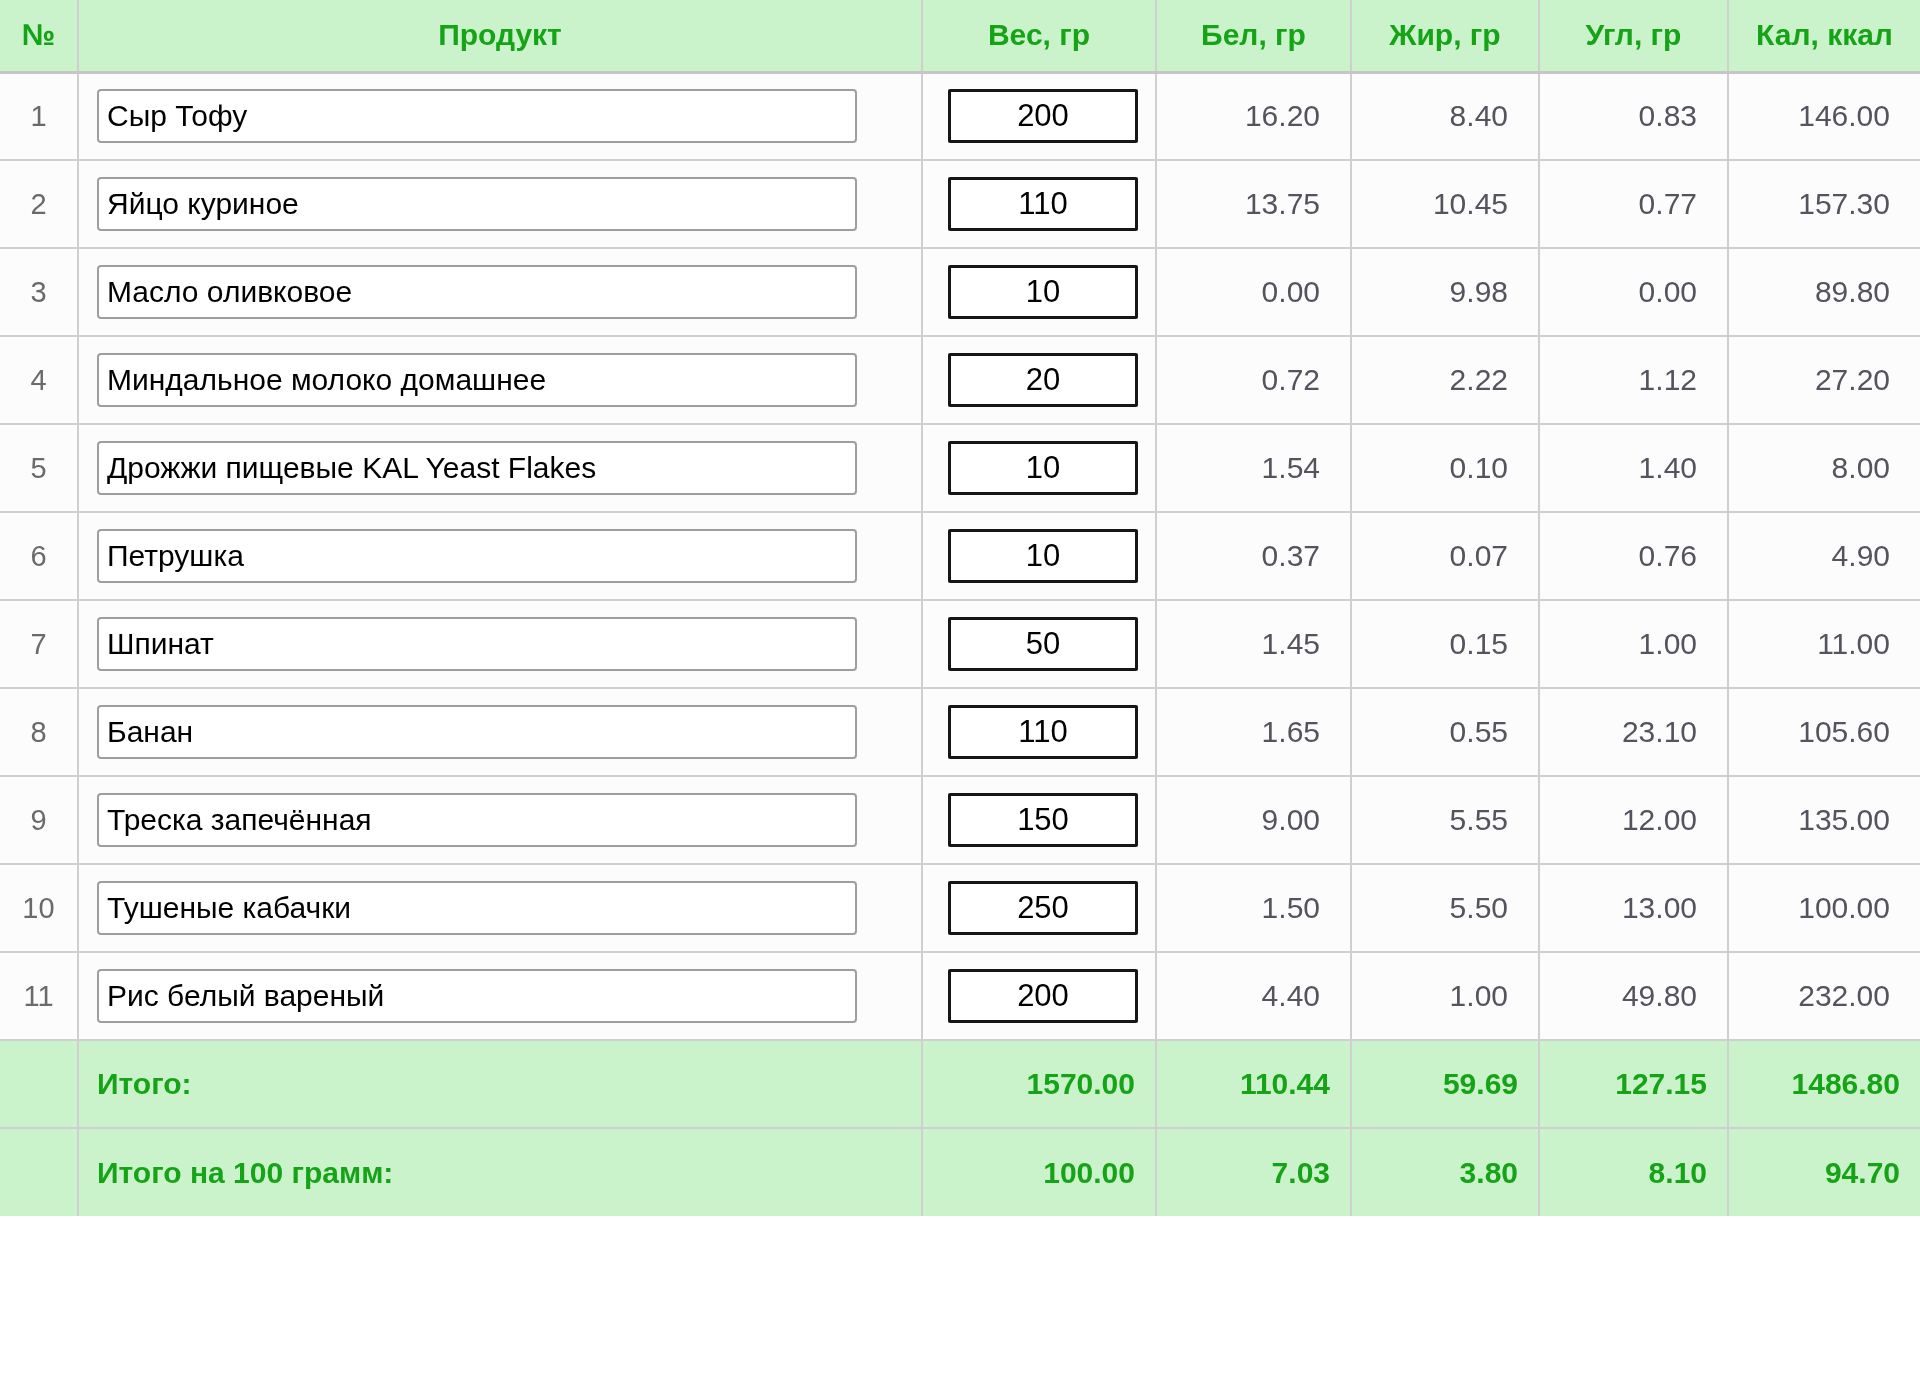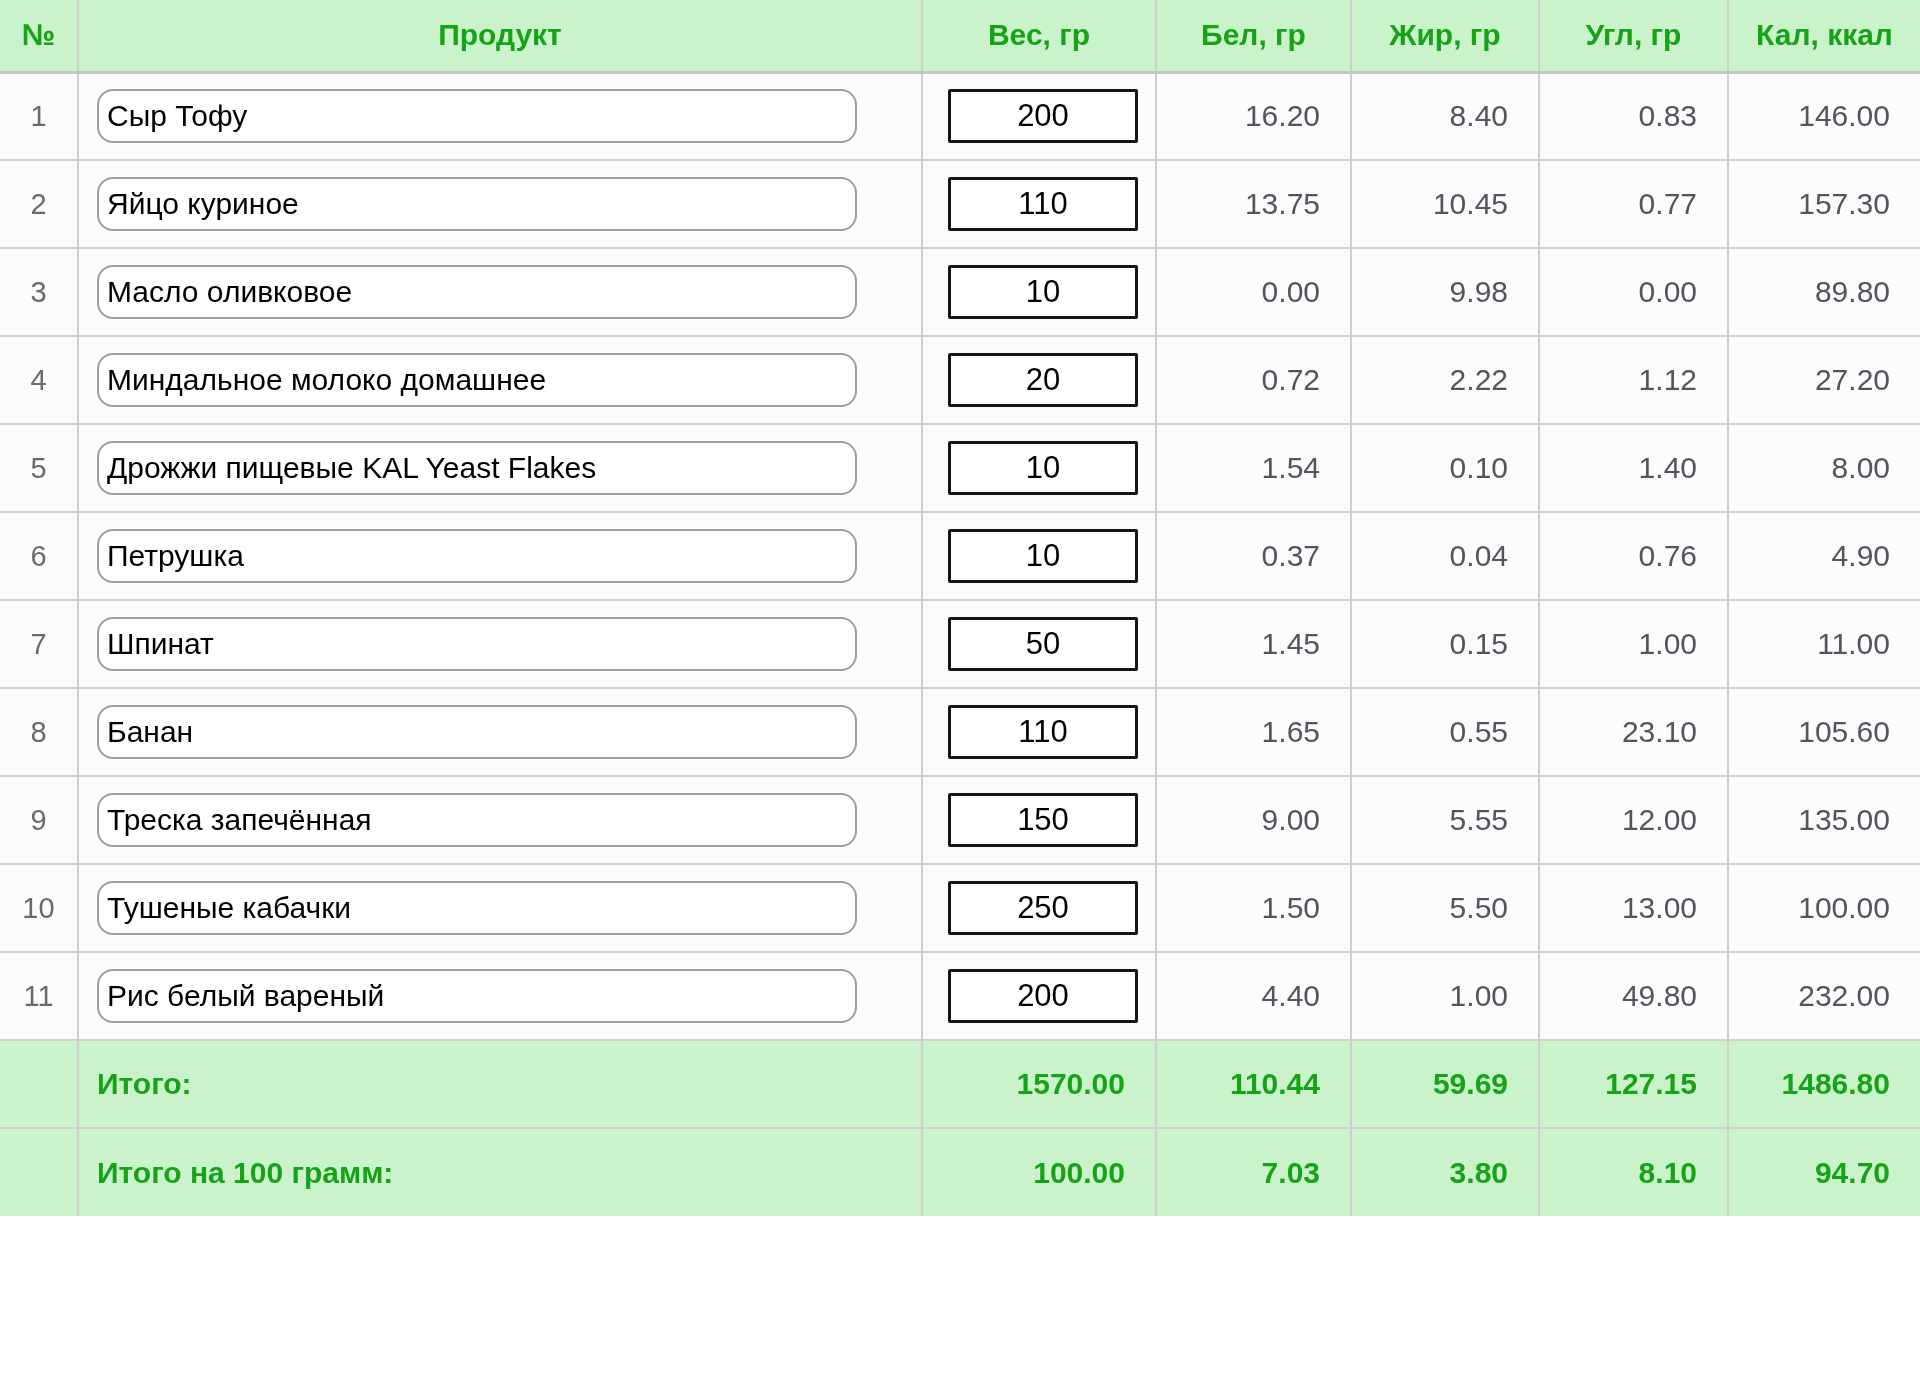--- a/index.html
+++ b/index.html
@@ -43,21 +43,21 @@
   }
   td.cell-num{text-align:center;color:var(--num-text);font-size:29px;}
   td.cell-product{padding-left:18px;}
   td.cell-weight{text-align:center;}
   td.cell-value{text-align:right;padding-right:30px;}
 
   .product-input{
     width:calc(100% - 64px);
     height:54px;
     border:2px solid #9e9e9e;
-    border-radius:16px;
+    border-radius:4px;
     background:#fff;
     font-family:"Liberation Sans",sans-serif;
     font-size:30px;
     color:#000;
     padding:0 8px;
     display:block;
   }
   .weight-input{
     width:190px;
     height:54px;
@@ -73,21 +73,21 @@
   }
   tfoot td{
     height:88px;
     background:var(--header-bg);
     color:var(--header-text);
     font-size:30px;
     font-weight:bold;
   }
   tfoot tr:last-child td{border-bottom:0;}
   td.total-label{padding-left:18px;text-align:left;}
-  td.total-value{text-align:right;padding-right:30px;}
+  td.total-value{text-align:right;padding-right:20px;}
 </style>
 </head>
 <body>
 
 <table>
   <colgroup>
     <col class="c-num">
       <col class="c-product">
       <col class="c-weight">
     <col class="c-protein">
@@ -162,21 +162,21 @@
         <td class="cell-value">1.40</td>
         <td class="cell-value">8.00</td>
       </tr>
       <tr>
         <td class="cell-num">6</td>
         <td class="cell-product">
           <input type="text" class="product-input" value="Петрушка" style="">
         </td>
         <td class="cell-weight"><input type="text" class="weight-input" value="10" style=""></td>
         <td class="cell-value">0.37</td>
-        <td class="cell-value">0.04</td>
+        <td class="cell-value">0.07</td>
         <td class="cell-value">0.76</td>
         <td class="cell-value">4.90</td>
       </tr>
       <tr>
         <td class="cell-num">7</td>
         <td class="cell-product">
           <input type="text" class="product-input" value="Шпинат" style="">
         </td>
         <td class="cell-weight"><input type="text" class="weight-input" value="50" style=""></td>
         <td class="cell-value">1.45</td>

